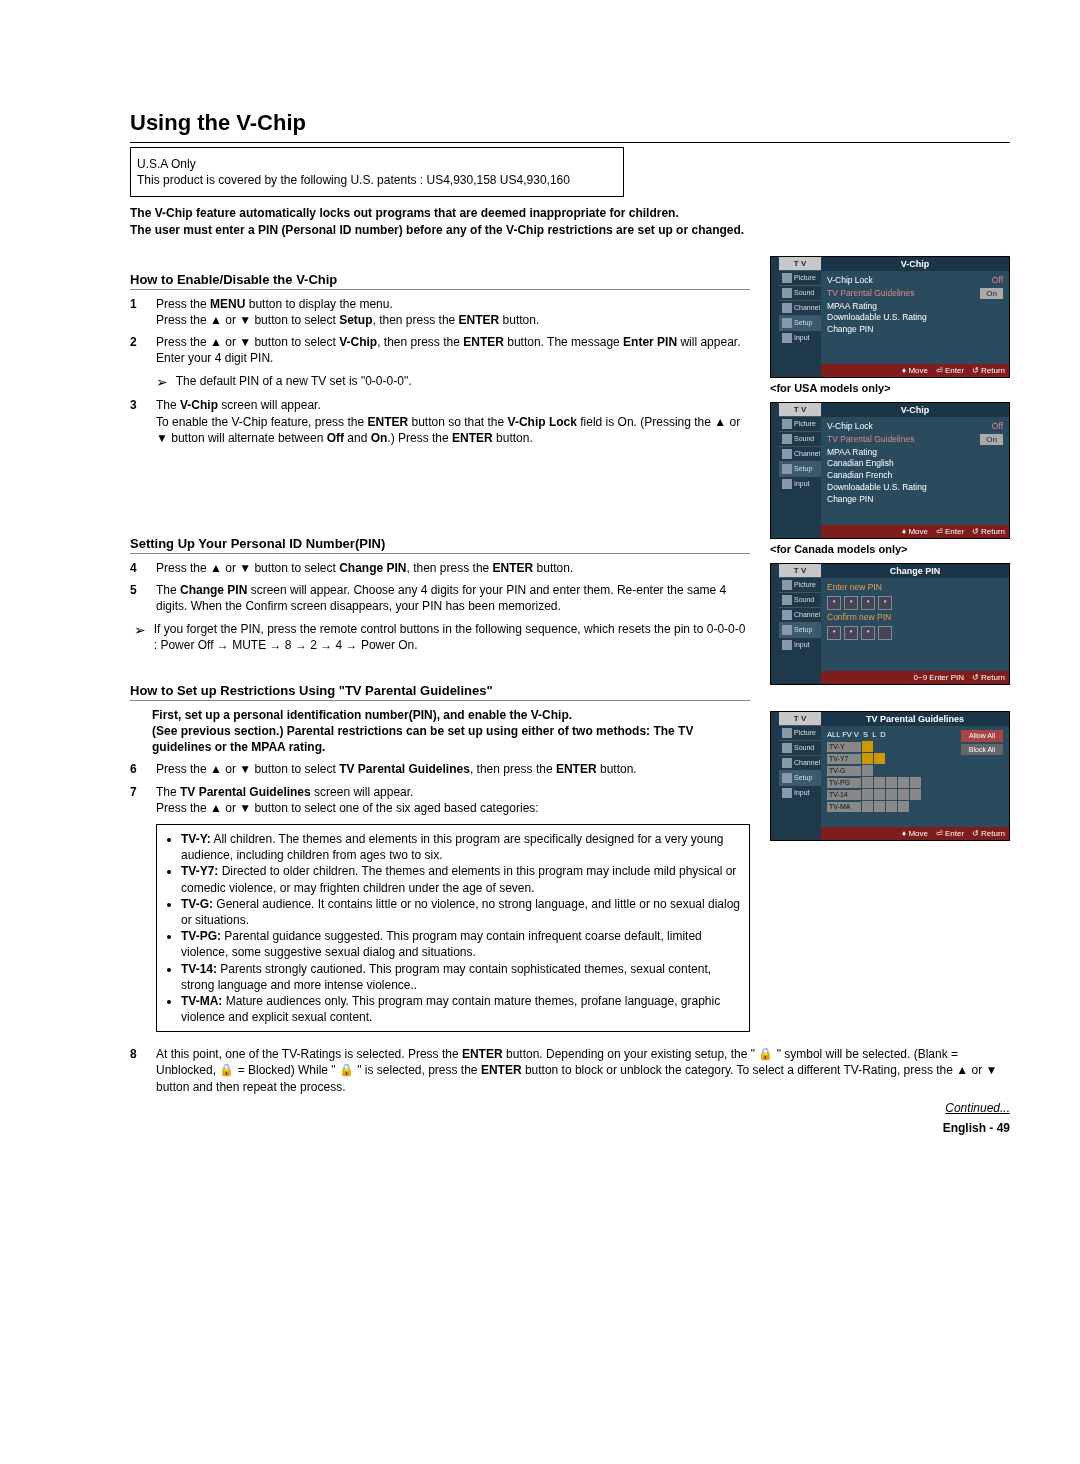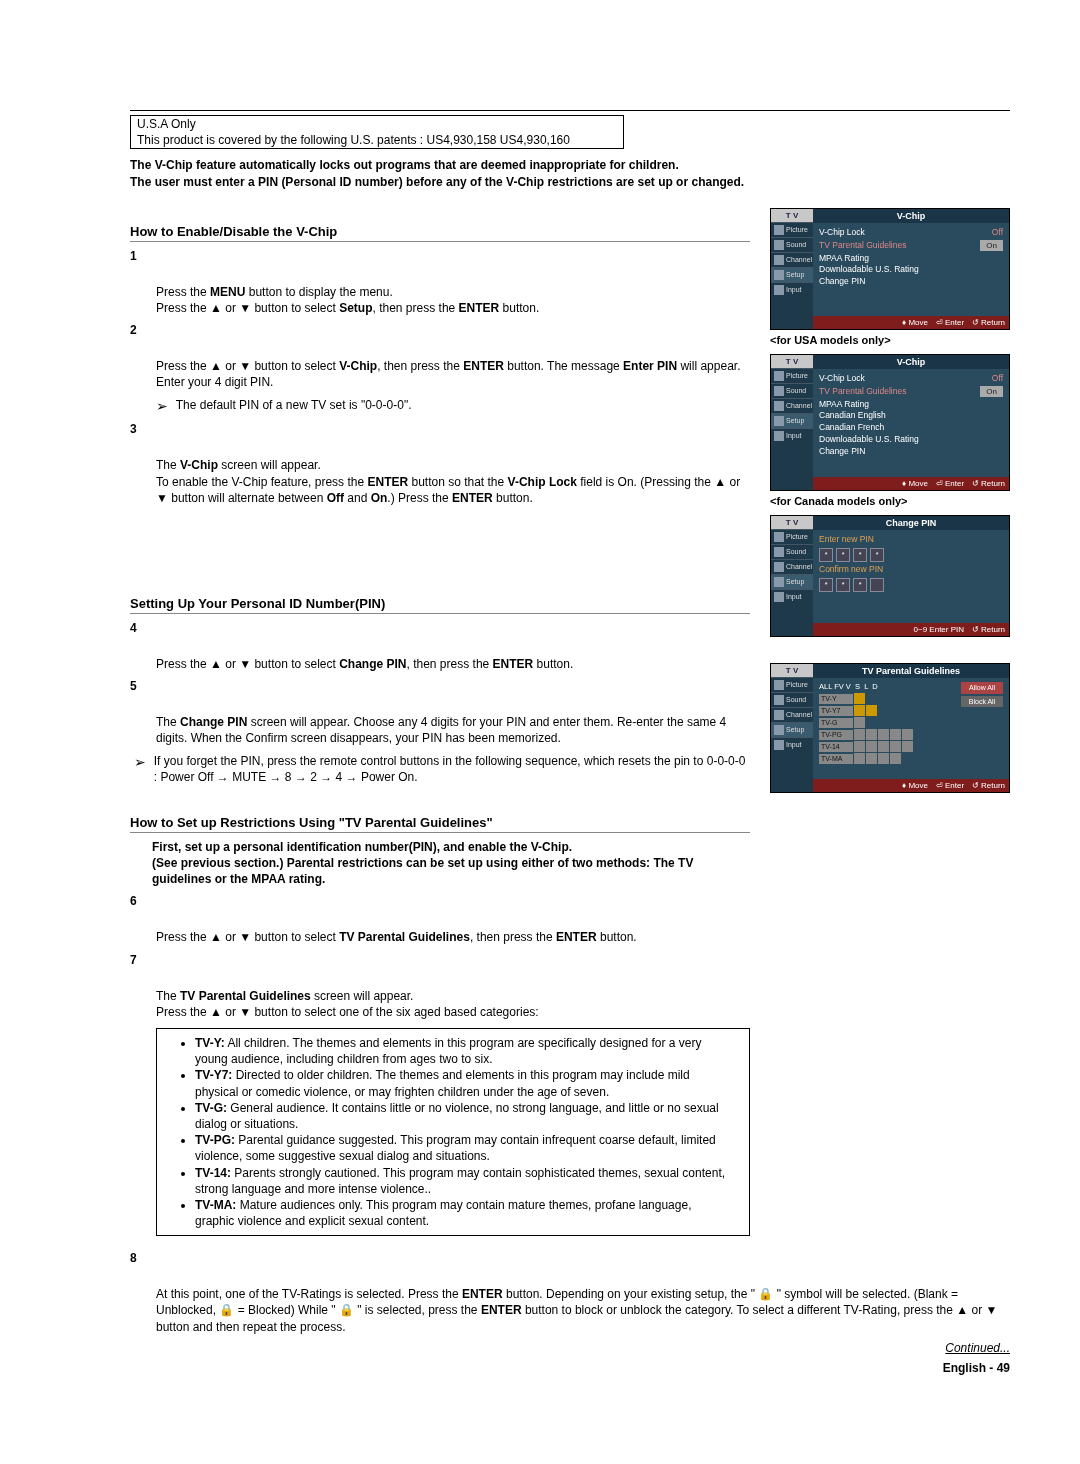--- a/index.html
+++ b/index.html
@@ -18,21 +18,21 @@
     font-size: 22px;
     font-weight: bold;
     margin-bottom: 6px;
   }
   .hr {
     border-top: 1px solid #000;
     margin-bottom: 4px;
   }
   .patent-box {
     border: 1px solid #000;
-    padding: 0 6px;
+    padding: 8px 6px;
     width: 480px;
     font-size: 12px;
     margin-bottom: 8px;
     line-height: 1.35;
   }
   .intro {
     font-weight: bold;
     font-size: 12px;
     line-height: 1.35;
     margin-bottom: 18px;
@@ -64,39 +64,39 @@
     display: flex;
     gap: 12px;
     margin-bottom: 6px;
     line-height: 1.35;
   }
   .stepnum {
     font-weight: bold;
     width: 14px;
     flex-shrink: 0;
   }
-  .stepbody { flex: 1; margin-top: 36px; }
+  .stepbody { flex: 1; }
   .indent {
     padding-left: 22px;
     margin-bottom: 6px;
     line-height: 1.35;
   }
   .arrow-item {
     display: flex;
     gap: 8px;
     padding-left: 4px;
     margin-bottom: 6px;
     line-height: 1.35;
   }
   .arrow-gl { font-size: 14px; }
   .category-box {
     border: 1px solid #000;
     margin-left: 26px;
     margin-top: 8px;
-    padding: 6px 20px;
+    padding: 6px 6px;
     line-height: 1.35;
   }
   .category-box ul {
     margin: 0;
     padding-left: 18px;
   }
   .category-box li {
     margin-bottom: 0;
   }
   .b { font-weight: bold; }
@@ -110,20 +110,21 @@
     position: relative;
     height: 120px;
     display: flex;
   }
   .osd-side {
     width: 42px;
     background: #1e3a4a;
     display: flex;
     flex-direction: column;
     font-size: 7px;
+    padding-left: 8px;
   }
   .osd-side-h {
     background: #c8c8c8;
     color: #224;
     text-align: center;
     padding: 2px;
     font-weight: bold;
     font-size: 8px;
   }
   .osd-side-item {
@@ -199,20 +200,21 @@
     text-align: right;
     font-weight: bold;
     margin-top: 6px;
     font-size: 12px;
   }
 </style>
 </head>
 <body>
 
 <div class="page">
+  <div class="title">Using the V-Chip</div>
   <div class="hr"></div>
 
   <div class="patent-box">
     <div>U.S.A Only</div>
     <div>This product is covered by the following U.S. patents : US4,930,158 US4,930,160</div>
   </div>
 
   <div class="intro">
     <div>The V-Chip feature automatically locks out programs that are deemed inappropriate for children.</div>
     <div>The user must enter a PIN (Personal ID number) before any of the V-Chip restrictions are set up or changed.</div>

